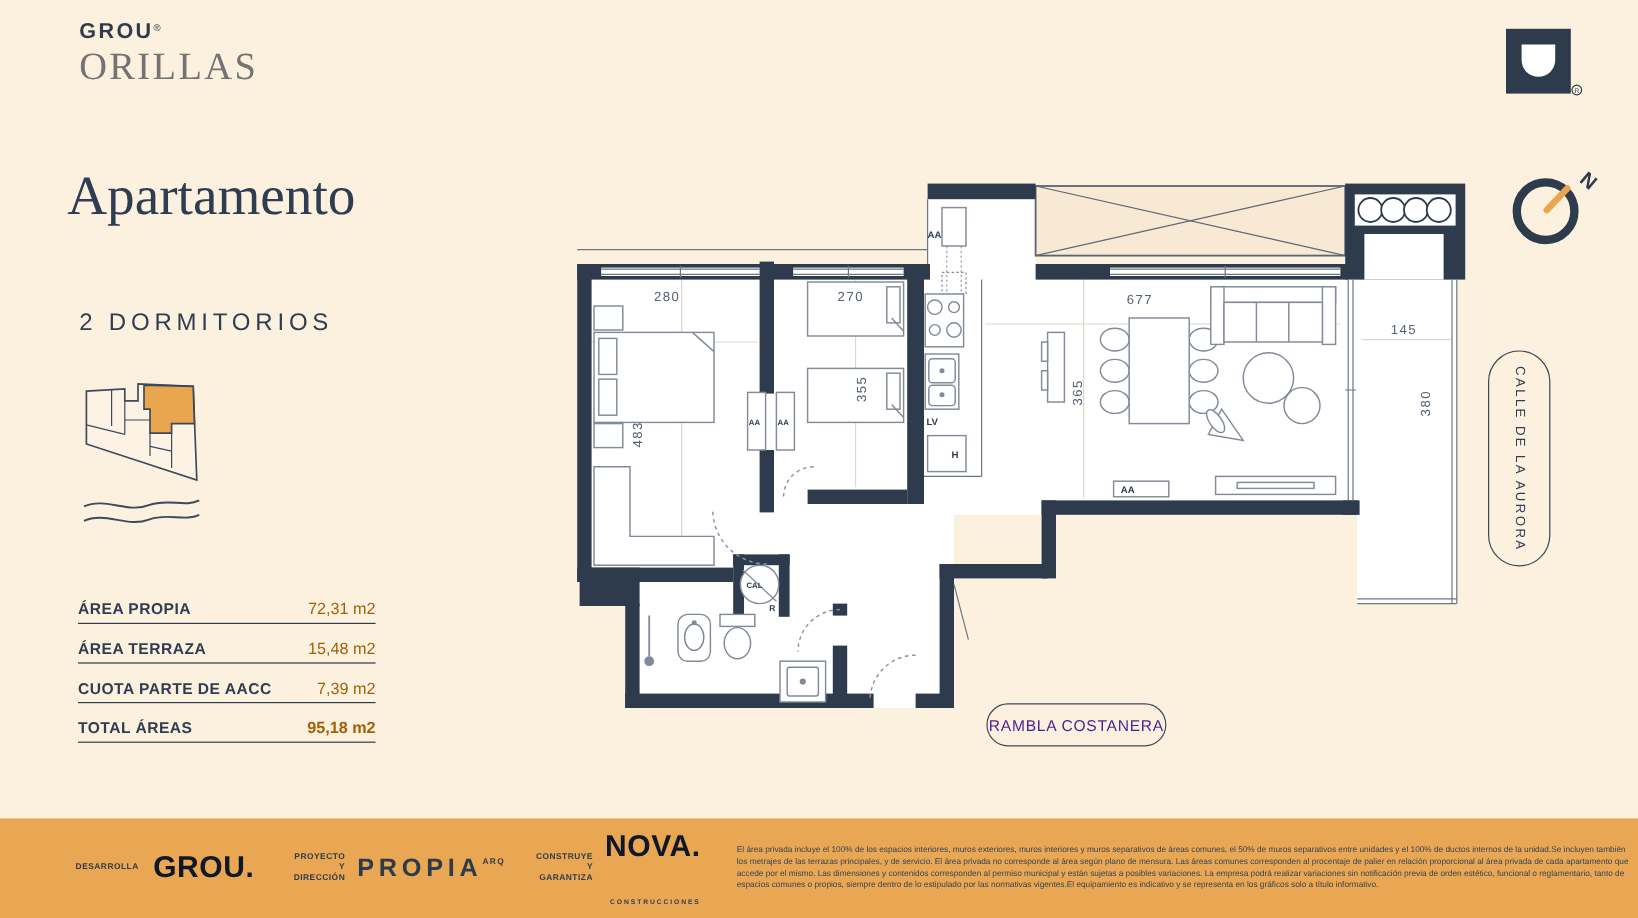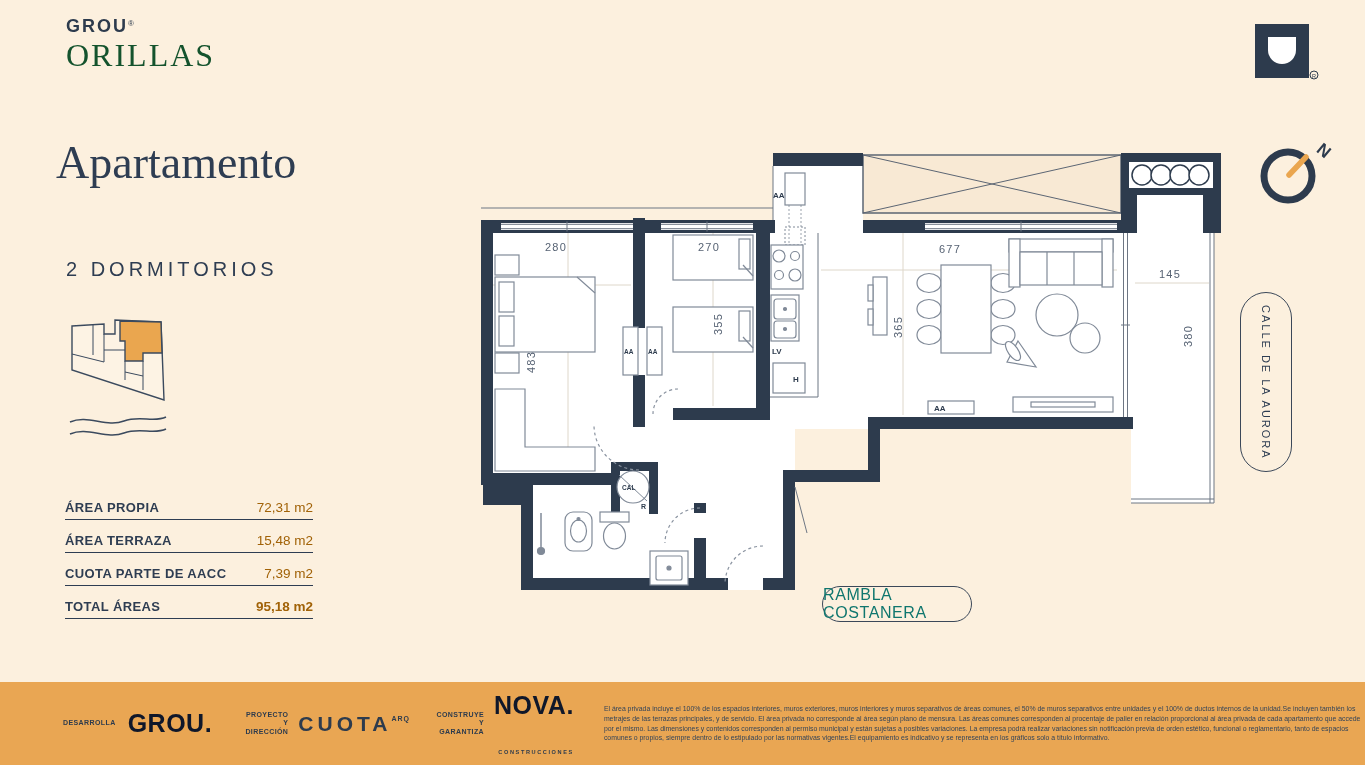--- a/index.html
+++ b/index.html
@@ -3,21 +3,21 @@
 <meta charset="utf-8">
 <style>
   html,body{margin:0;padding:0;}
   body{width:1365px;height:765px;overflow:hidden;background:#fcf0de;font-family:"Liberation Sans",sans-serif;}
   .page{position:relative;width:1365px;height:765px;background:#fcf0de;}
 
   
   .brand{position:absolute;left:66px;top:16px;}
   .brand-name{font-size:18px;font-weight:800;letter-spacing:2px;color:#2d3b4d;}
   .brand-reg{font-size:8px;vertical-align:super;font-weight:400;}
-  .brand-project{font-family:"Liberation Serif",serif;font-size:32px;letter-spacing:2px;color:#14532d;margin-top:0px;}
+  .brand-project{font-family:"Liberation Serif",serif;font-size:32px;letter-spacing:2px;color:#737373;margin-top:0px;}
 
   .unit-mark{position:absolute;left:1253px;top:22px;}
 
   
   .title{position:absolute;left:56px;top:140px;font-family:"Liberation Serif",serif;font-size:46px;line-height:45px;color:#2e3d52;}
   .subtitle{position:absolute;left:66px;top:258px;font-size:20px;letter-spacing:4px;color:#2e3d52;font-weight:500;}
 
   .locator{position:absolute;left:62px;top:310px;}
 
   
@@ -27,21 +27,21 @@
   .area-value{font-size:13.5px;font-weight:400;color:#a16207;}
   .area-row.total .area-label,.area-row.total .area-value{font-weight:800;}
 
   
   .plan{position:absolute;left:473px;top:135px;}
   .compass{position:absolute;left:1248px;top:130px;}
 
   .street-pill-v{position:absolute;left:1240px;top:292px;width:50px;height:178px;border:1.3px solid #3b4859;border-radius:26px;display:flex;align-items:center;justify-content:center;}
   .street-pill-v span{writing-mode:vertical-rl;text-orientation:sideways;font-size:11px;letter-spacing:2px;color:#2e3d52;}
   .street-pill-h{position:absolute;left:822px;top:586px;width:148px;height:34px;border:1.3px solid #3b4859;border-radius:18px;display:flex;align-items:center;justify-content:center;}
-  .street-pill-h span{font-size:16px;letter-spacing:0.6px;color:#0f766e;}
+  .street-pill-h span{font-size:13px;letter-spacing:0.6px;color:#4c1d95;}
 
   
   .footer{position:absolute;left:0;top:682px;width:1365px;height:83px;background:#e9a653;display:flex;align-items:center;}
   .f-role{font-size:7px;font-weight:700;letter-spacing:0.4px;color:#2d3b4d;text-align:right;line-height:8.5px;text-transform:uppercase;}
   .f-logo-big{font-size:25px;font-weight:800;letter-spacing:0.5px;color:#0f172a;line-height:25px;}
   .f-sitio{font-size:21px;font-weight:700;letter-spacing:4px;color:#2d3b4d;}
   .f-sup{font-size:7px;font-weight:700;vertical-align:10px;letter-spacing:1px;}
   .f-nova-wrap{display:flex;flex-direction:column;align-items:flex-end;gap:30px;}
   .f-sub{font-size:5.6px;font-weight:700;letter-spacing:1.6px;color:#2d3b4d;margin-top:1px;}
   .f-legal{margin-left:30px;width:792px;font-size:6.9px;line-height:9.7px;color:#334459;}
@@ -336,21 +336,21 @@
     <span>RAMBLA COSTANERA</span>
   </div>
 
   <div class="footer">
     <div class="f-role" style="margin-left:63px;">DESARROLLA</div>
     <div class="f-logo-big" style="margin-left:12px;"><span>GROU.</span></div>
     <div class="f-role" style="margin-left:28px;">
       <div>PROYECTO</div>
       <div>Y DIRECCIÓN</div>
     </div>
-    <div style="margin-left:10px;"><span class="f-sitio">CUOTA</span><span class="f-sitio f-sup">ARQ</span></div>
+    <div style="margin-left:10px;"><span class="f-sitio">PROPIA</span><span class="f-sitio f-sup">ARQ</span></div>
     <div class="f-role" style="margin-left:24px;">
       <div>CONSTRUYE</div>
       <div>Y GARANTIZA</div>
     </div>
     <div class="f-nova-wrap" style="margin-left:10px;">
       <span class="f-logo-big">NOVA.</span>
       <span class="f-sub">CONSTRUCCIONES</span>
     </div>
     <div class="f-legal">El área privada incluye el 100% de los espacios interiores, muros exteriores, muros interiores y muros separativos de áreas comunes, el 50% de muros separativos entre unidades y el 100% de ductos internos de la unidad.Se incluyen también los metrajes de las terrazas principales, y de servicio. El área privada no corresponde al área según plano de mensura. Las áreas comunes corresponden al procentaje de palier en relación proporcional al área privada de cada apartamento que accede por el mismo. Las dimensiones y contenidos corresponden al permiso municipal y están sujetas a posibles variaciones. La empresa podrá realizar variaciones sin notificación previa de orden estético, funcional o reglamentario, tanto de espacios comunes o propios, siempre dentro de lo estipulado por las normativas vigentes.El equipamiento es indicativo y se representa en los gráficos solo a título informativo.</div>
   </div>

